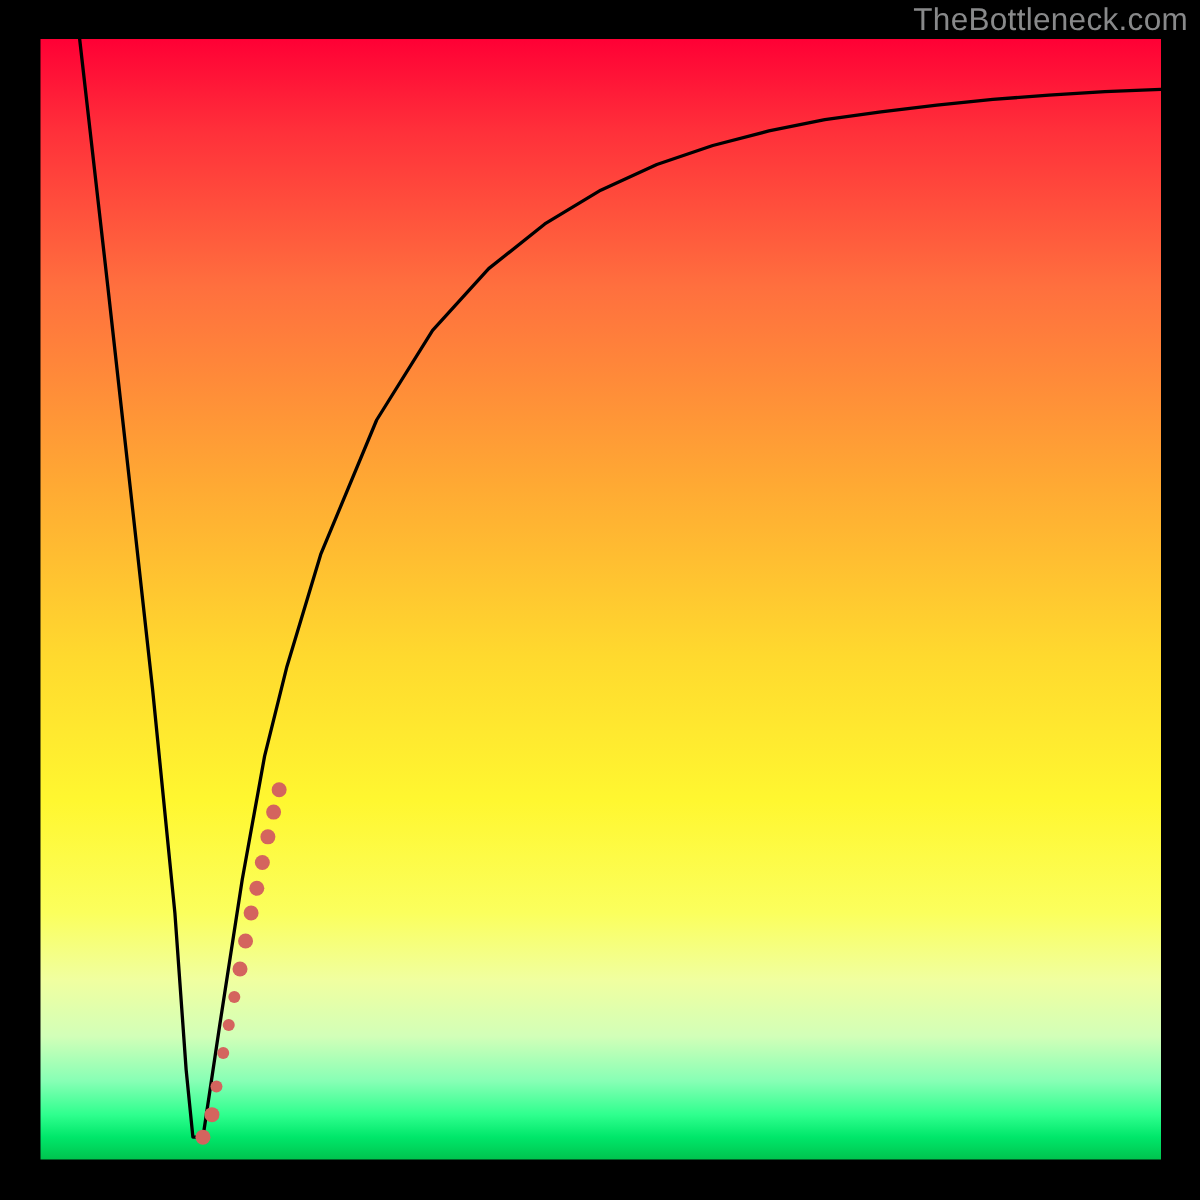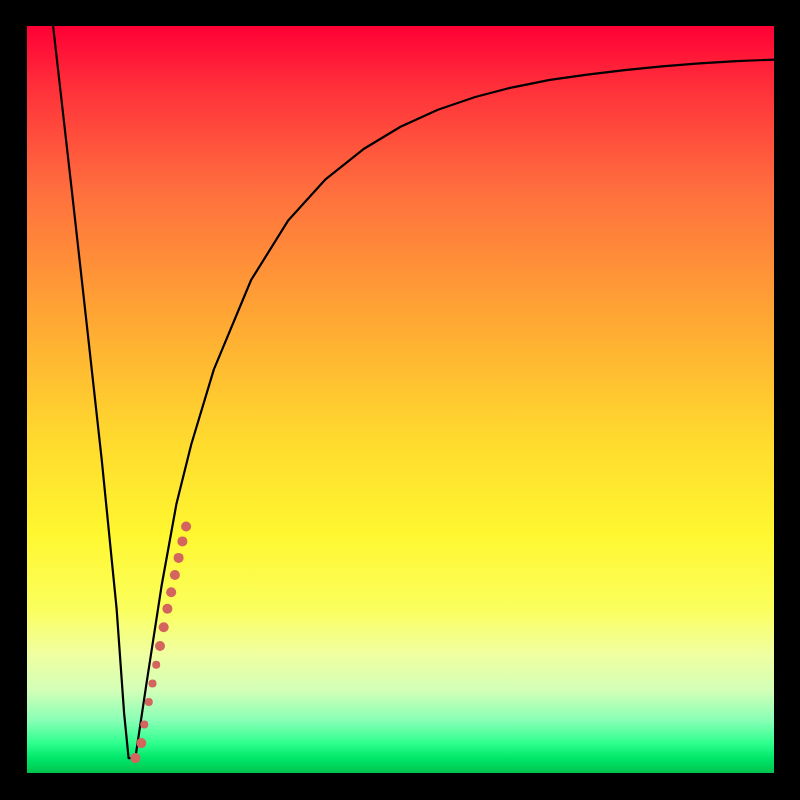--- a/index.html
+++ b/index.html
@@ -77,13 +77,14 @@
           <circle cx="136.7" cy="601.3" r="5" fill="#d4645e"></circle>
           <circle cx="140.4" cy="582.7" r="5" fill="#d4645e"></circle>
           <circle cx="144.2" cy="566.2" r="5" fill="#d4645e"></circle>
           <circle cx="147.9" cy="549.0" r="5" fill="#d4645e"></circle>
           <circle cx="151.6" cy="531.9" r="5" fill="#d4645e"></circle>
           <circle cx="155.4" cy="515.4" r="5" fill="#d4645e"></circle>
           <circle cx="159.1" cy="500.5" r="5" fill="#d4645e"></circle>
         </g>
     </svg>
   </div>
+  <div class="watermark">TheBottleneck.com</div>
 </div>
 
 </body></html>

